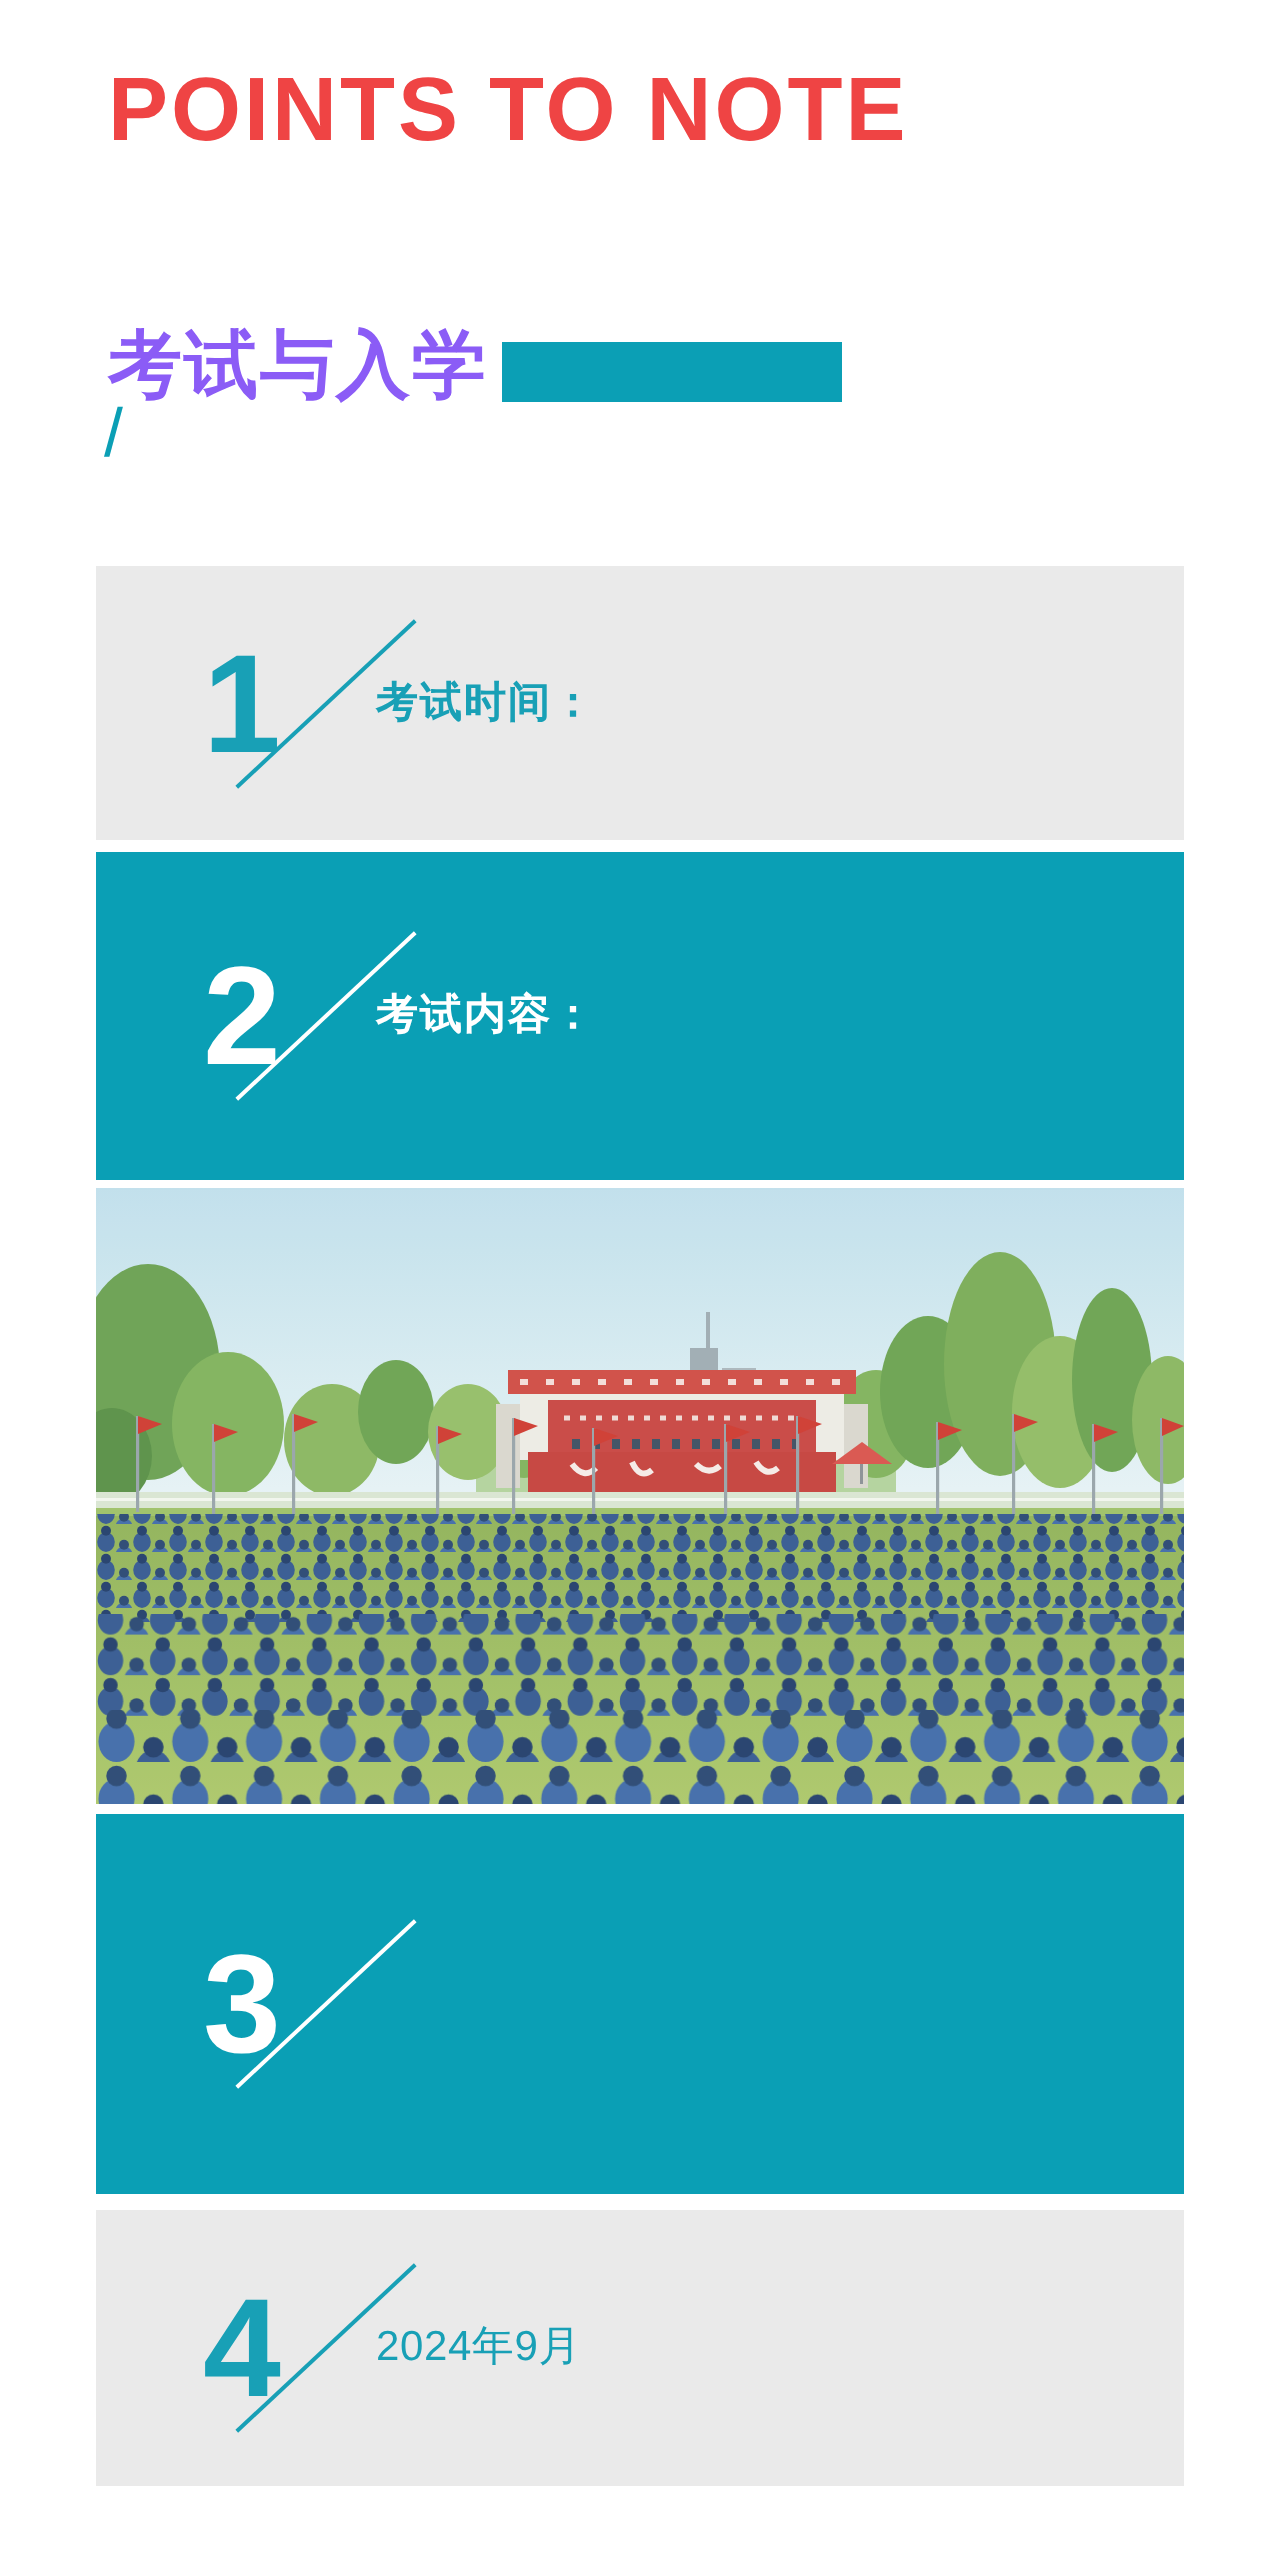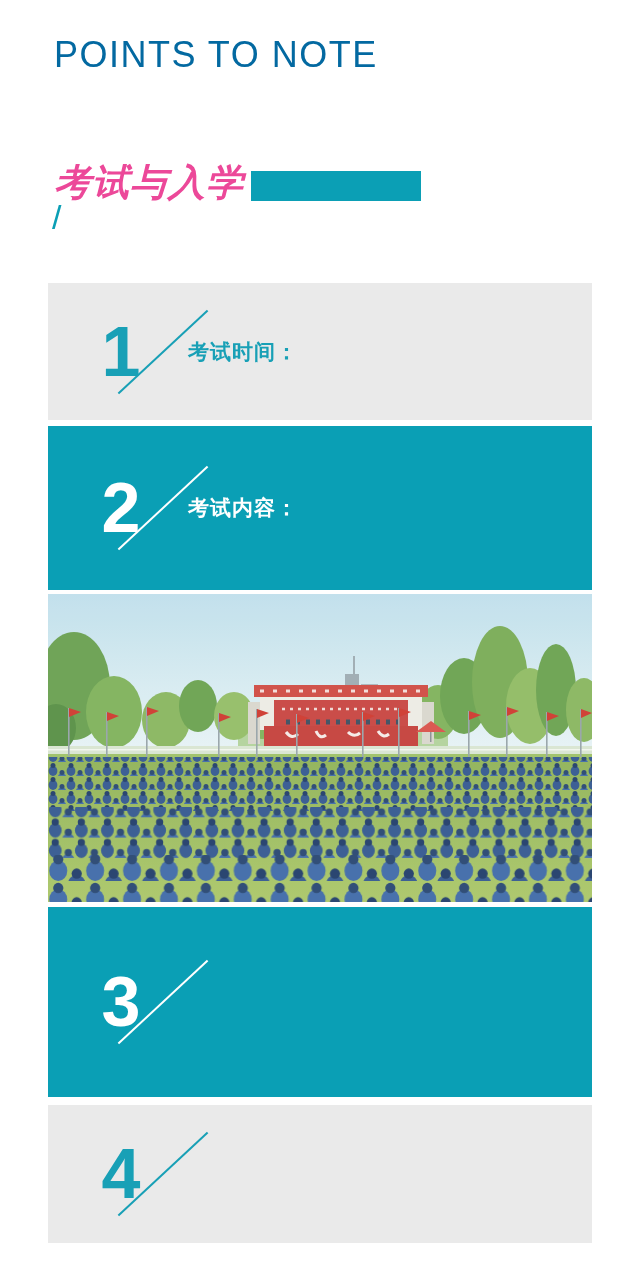--- a/index.html
+++ b/index.html
@@ -3,30 +3,30 @@
 <meta charset="utf-8">
 <style>
   html,body{margin:0;padding:0}
   body{
     width:640px;height:1287px;position:relative;overflow:hidden;
     background:#ffffff;
     font-family:"Liberation Sans","DejaVu Sans",sans-serif;
   }
   .en-title{
     position:absolute;left:54px;top:24px;
-    color:#0369a1;font-size:36px;line-height:61px;letter-spacing:1.5px;
-    font-weight:400;white-space:nowrap;
+    color:#ef4444;font-size:45px;line-height:61px;letter-spacing:1.5px;
+    font-weight:700;white-space:nowrap;
   }
   .section-row{
     position:absolute;left:54px;top:163px;
     display:flex;align-items:center;
   }
   .section-heading{
-    color:#ec4899;font-size:37px;font-weight:bold;letter-spacing:1px;
-    line-height:40px;white-space:nowrap;font-style:italic;
+    color:#8b5cf6;font-size:37px;font-weight:bold;letter-spacing:1px;
+    line-height:40px;white-space:nowrap;
   }
   .section-bar{
     width:170px;height:30px;background:#0b9fb5;margin-left:7px;margin-top:5px;
   }
   .section-slash{
     position:absolute;left:52px;top:198px;
     color:#0b9fb5;font-size:34px;font-weight:400;
   }
   .card{
     position:absolute;left:48px;width:544px;
@@ -198,14 +198,15 @@
   <div class="num">3</div>
   <div class="slash"></div>
   <div class="text">
   </div>
 </div>
 
 <div class="card gray" id="card4">
   <div class="num">4</div>
   <div class="slash"></div>
   <div class="text">
+    <div class="body">2024年9月</div>
   </div>
 </div>
 
 </body></html>

